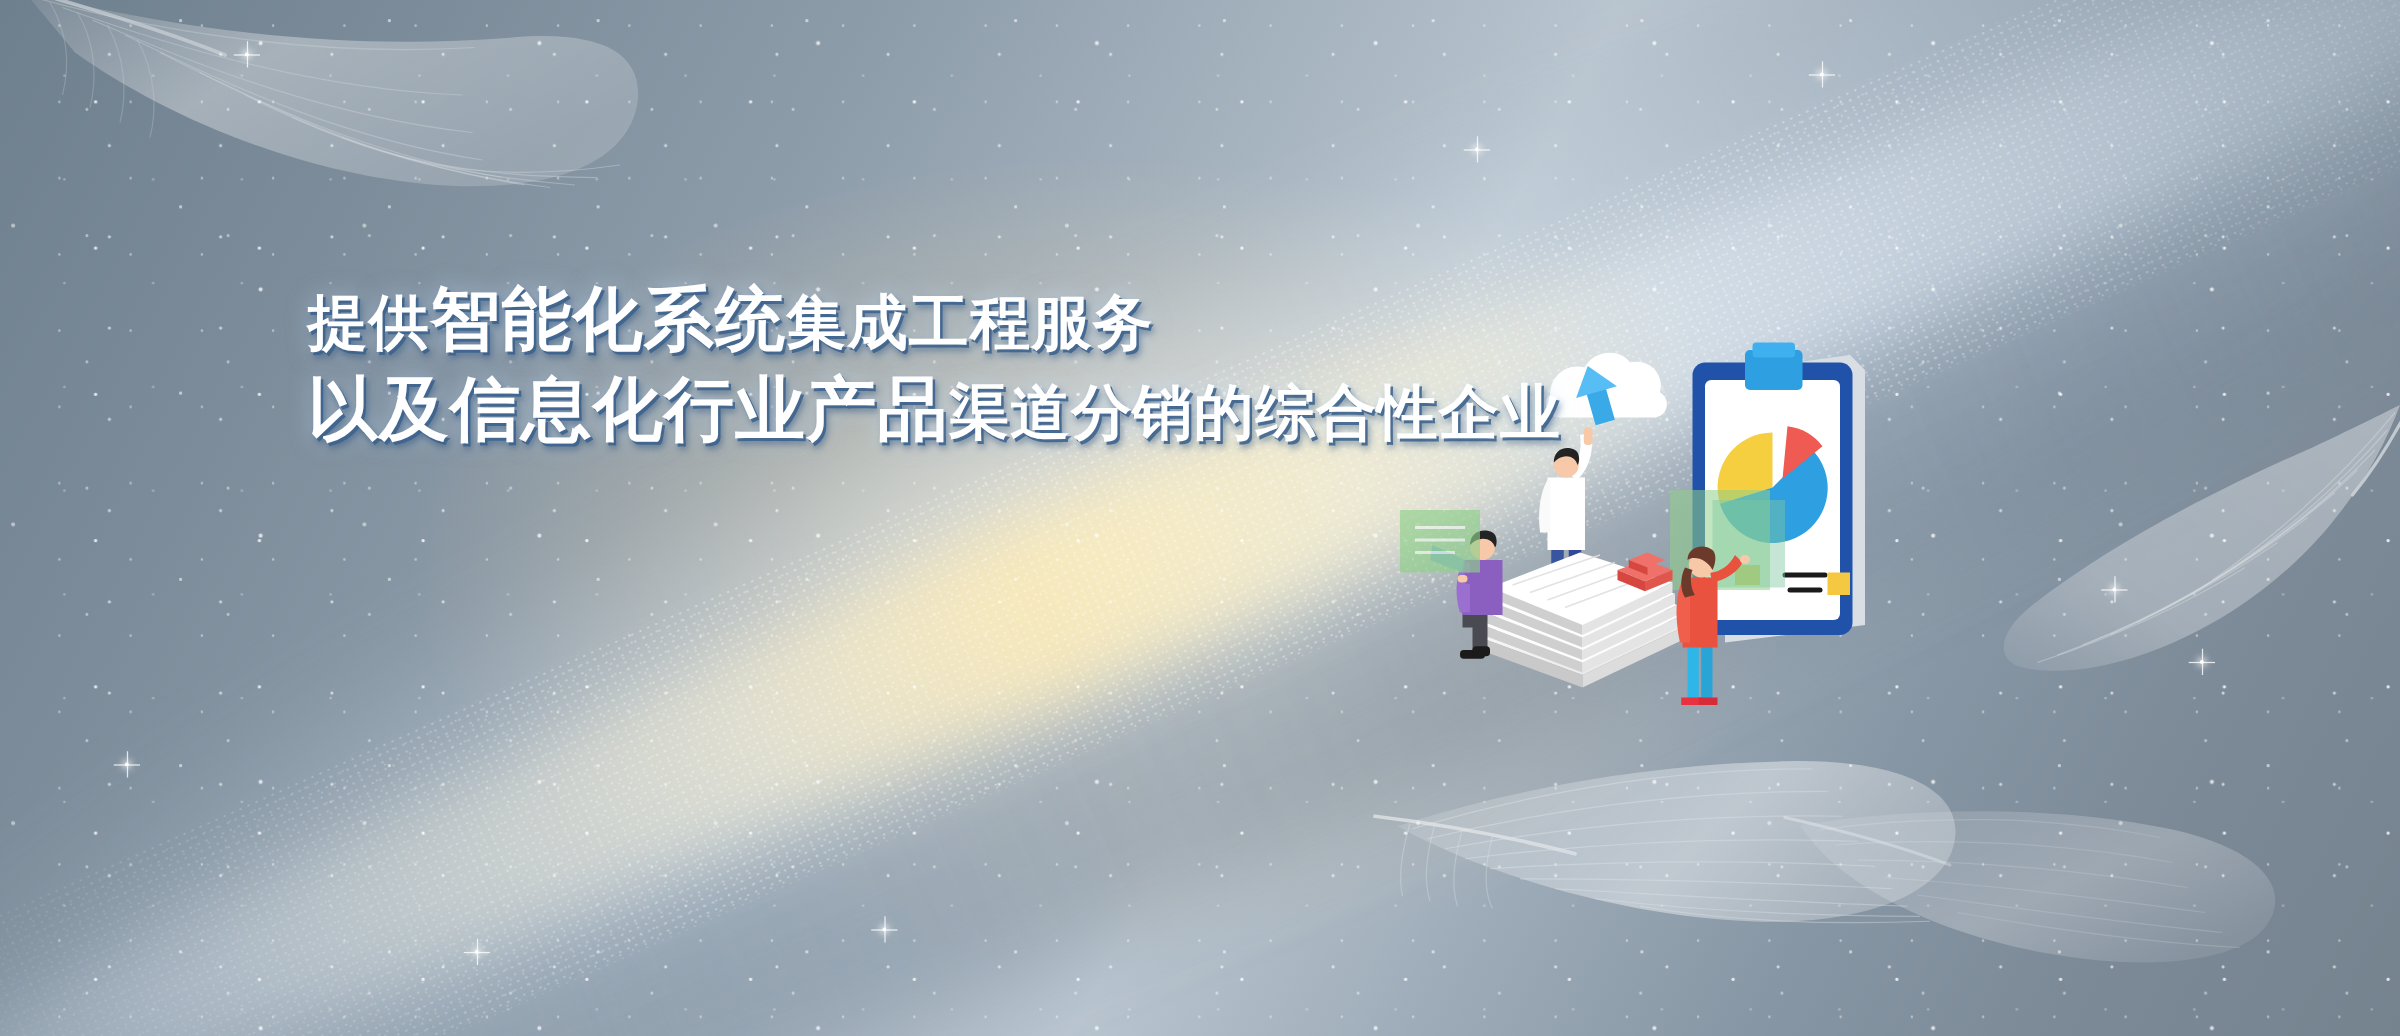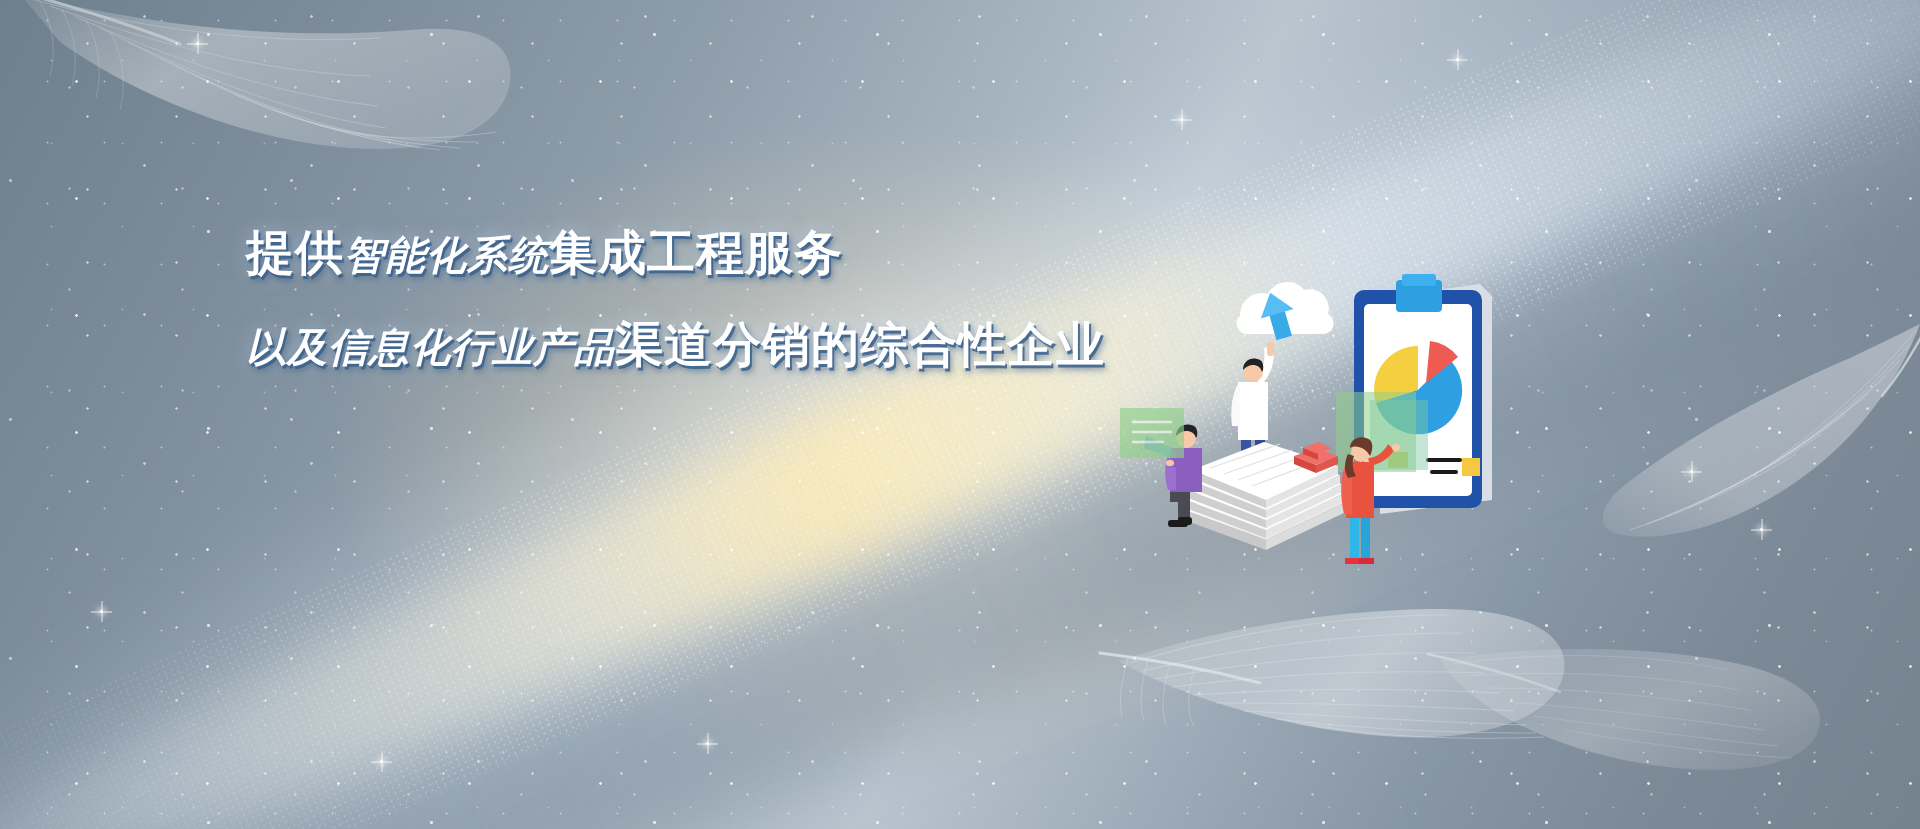--- a/index.html
+++ b/index.html
@@ -142,24 +142,24 @@
     line-height:1;
     color:#ffffff;
     font-weight:700;
     font-family:"DejaVu Sans","Liberation Sans",sans-serif;
     letter-spacing:1px;
     text-shadow:
       2px 3px 0 rgba(58,96,140,.85),
       3px 5px 6px rgba(40,74,114,.55),
       0 0 18px rgba(190,220,255,.55);
   }
-  .hl-line + .hl-line{ margin-top:44px; }
+  .hl-line + .hl-line{ margin-top:16px; }
   .seg{ display:inline-block; vertical-align:baseline; }
   .seg-sm{ font-size:48px; }
-  .seg-lg{ font-size:40px;font-style:italic; }
+  .seg-lg{ font-size:56px; }
 
   
   #illustration{
     position:absolute;
     left:1140px; top:262px;
     width:420px; height:320px;
     z-index:5;
   }
   #illustration svg{ display:block; width:100%; height:100%; overflow:visible; }
 </style>

